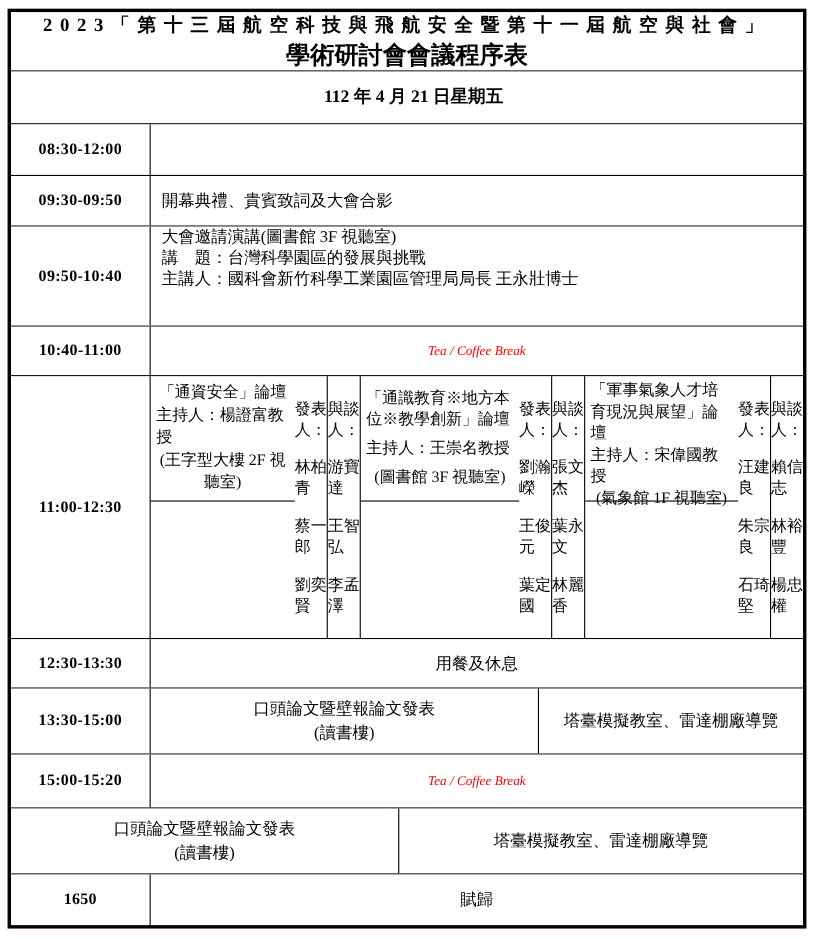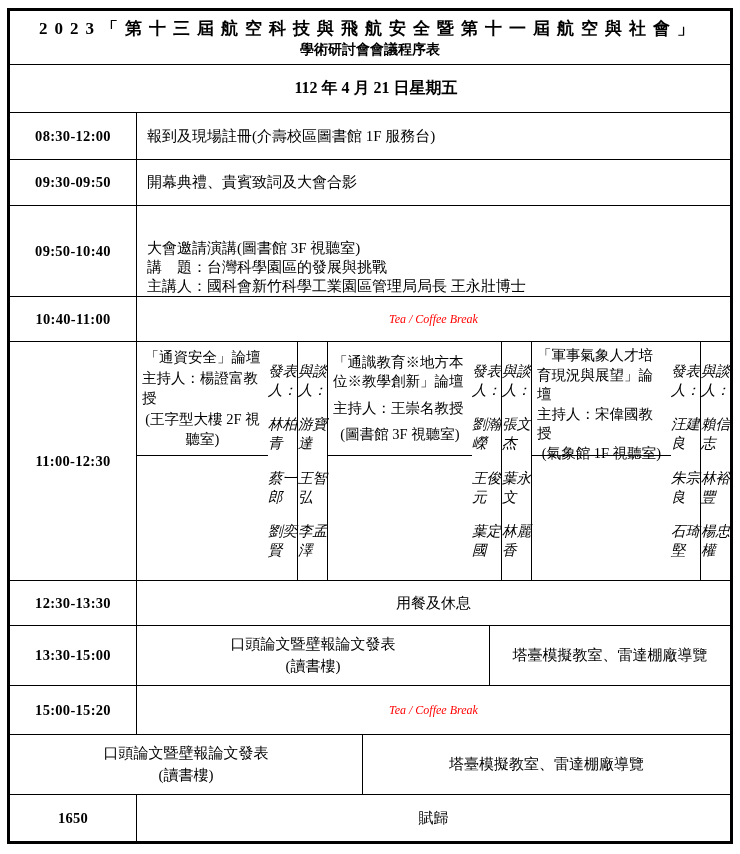--- a/index.html
+++ b/index.html
@@ -42,25 +42,25 @@
   .content-center{justify-content:center;font-size:15px;}
   .tea{
     justify-content:center;font-size:12px;font-style:italic;
     font-family:Liberation Serif, serif;
   }
   
   .title-line1{
     font-size:17px;font-weight:bold;letter-spacing:7px;
     text-align:center;line-height:1.5;white-space:nowrap;
   }
-  .title-line2{font-size:14px;font-weight:bold;text-align:center;line-height:1.3;}
+  .title-line2{font-size:22px;font-weight:bold;text-align:center;line-height:1.3;}
   .date-line{font-size:16px;font-weight:bold;text-align:center;}
   
   .key-lines{
-    flex:1;display:flex;flex-direction:column;justify-content:flex-end;
+    flex:1;display:flex;flex-direction:column;justify-content:flex-start;
     padding-left:10px;font-size:15px;
   }
   
   .forums-wrap{flex:1;display:flex;}
   .forum{
     box-sizing:border-box;display:flex;
     border-right:1px solid #000;
   }
   .forum:last-child{border-right:none;}
   .forum-1{flex:0 0 32.2%;}
@@ -72,21 +72,21 @@
     padding:4px 5px;font-size:14.5px;line-height:1.35;
   }
   .f-title{text-align:left;}
   .forum-1 .f-title{text-align:center;}
   .f-host{text-align:left;}
   .f-venue{text-align:center;}
   .forum-people{flex:1;display:flex;}
   .people-col{
     box-sizing:border-box;flex:0 0 50%;display:flex;flex-direction:column;
     justify-content:space-evenly;align-items:center;
-    font-size:14.5px;border-right:1px solid #000;padding:4px 0;font-style:italic;
+    font-size:14.5px;border-right:1px solid #000;padding:4px 0;
   }
   .people-col:last-child{border-right:none;}
   
   .sess-left{
     box-sizing:border-box;flex:0 0 49%;border-right:1px solid #000;
     display:flex;flex-direction:column;justify-content:space-evenly;
     align-items:center;font-size:15px;padding:6px 0;
   }
   .sess-right{flex:1;display:flex;align-items:center;justify-content:center;font-size:15px;}
 </style>
@@ -103,21 +103,20 @@
   </div>
 
   <div class="row r-date">
     <div class="full">
       <div class="date-line">112 年 4 月 21 日星期五</div>
     </div>
   </div>
 
   <div class="row r-reg">
     <div class="time-cell">08:30-12:00</div>
-    <div class="content-cell content-left">報到及現場註冊(介壽校區圖書館 1F 服務台)</div>
   </div>
 
   <div class="row r-open">
     <div class="time-cell">09:30-09:50</div>
     <div class="content-cell content-left">開幕典禮、貴賓致詞及大會合影</div>
   </div>
 
   <div class="row r-key">
     <div class="time-cell">09:50-10:40</div>
     <div class="key-lines">

